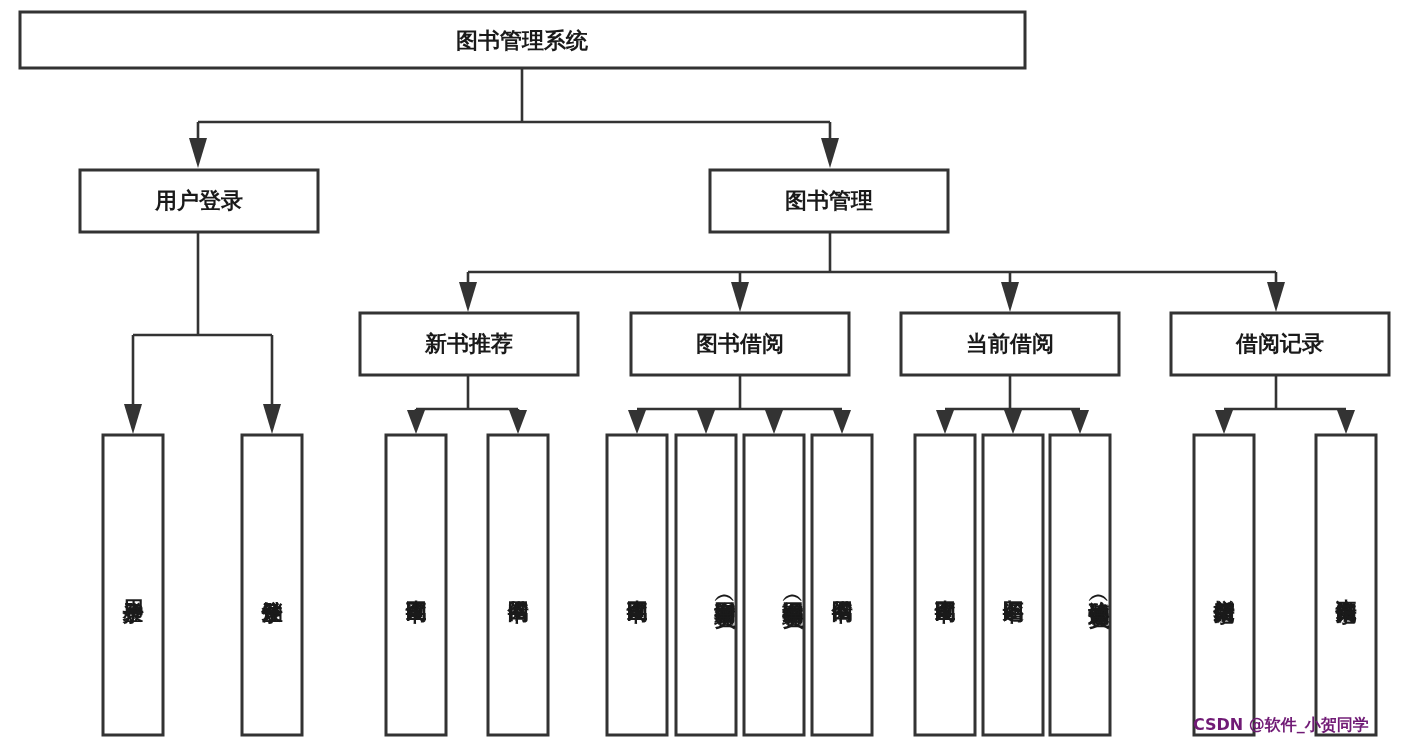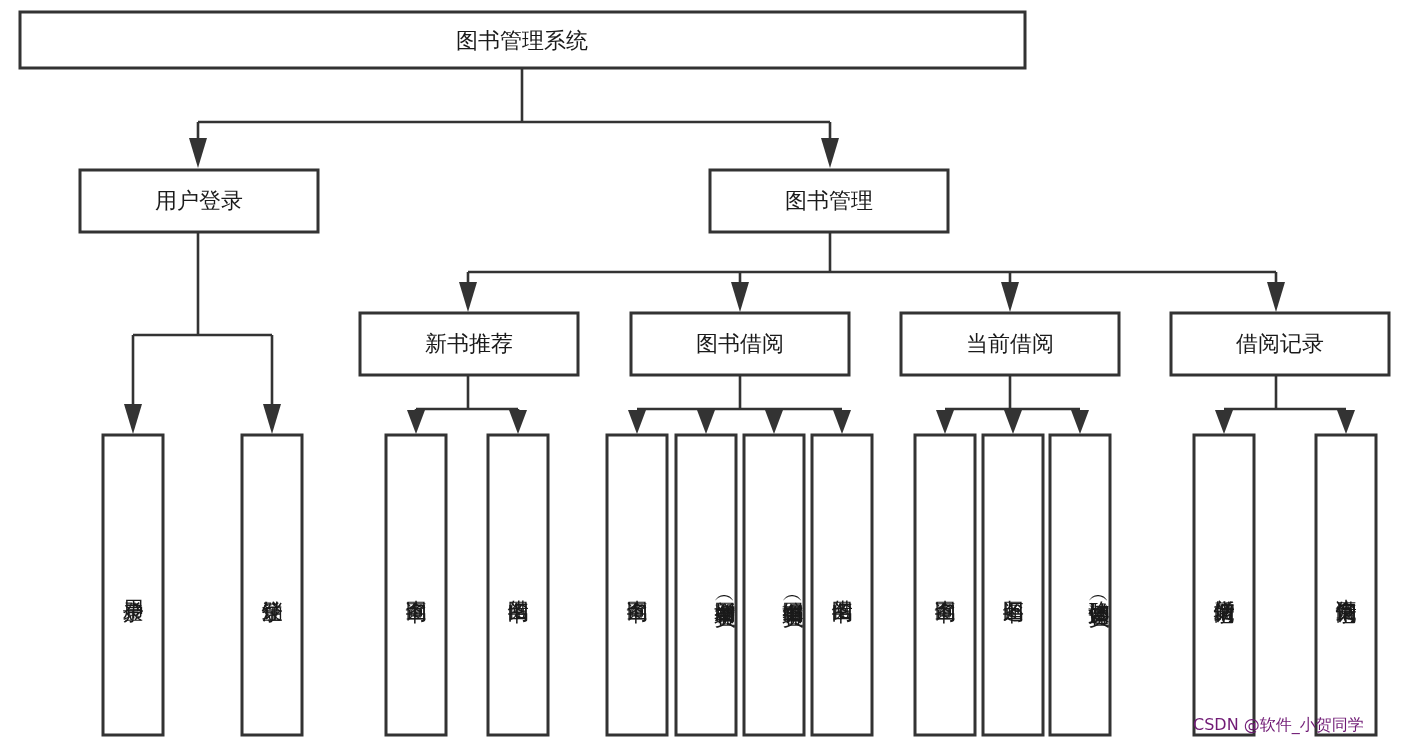--- a/index.html
+++ b/index.html
@@ -13,20 +13,21 @@
     height: 747px;
     font-family: "DejaVu Sans", "Liberation Sans", sans-serif;
     overflow: hidden;
     position: relative;
   }
   #diagram-root {
     position: relative;
     width: 1405px;
     height: 747px;
     background: #ffffff;
+    font-weight: bold;
   }
   svg.diagram-canvas {
     position: absolute;
     left: 0;
     top: 0;
     width: 1405px;
     height: 747px;
     display: block;
   }
   .node-box {

